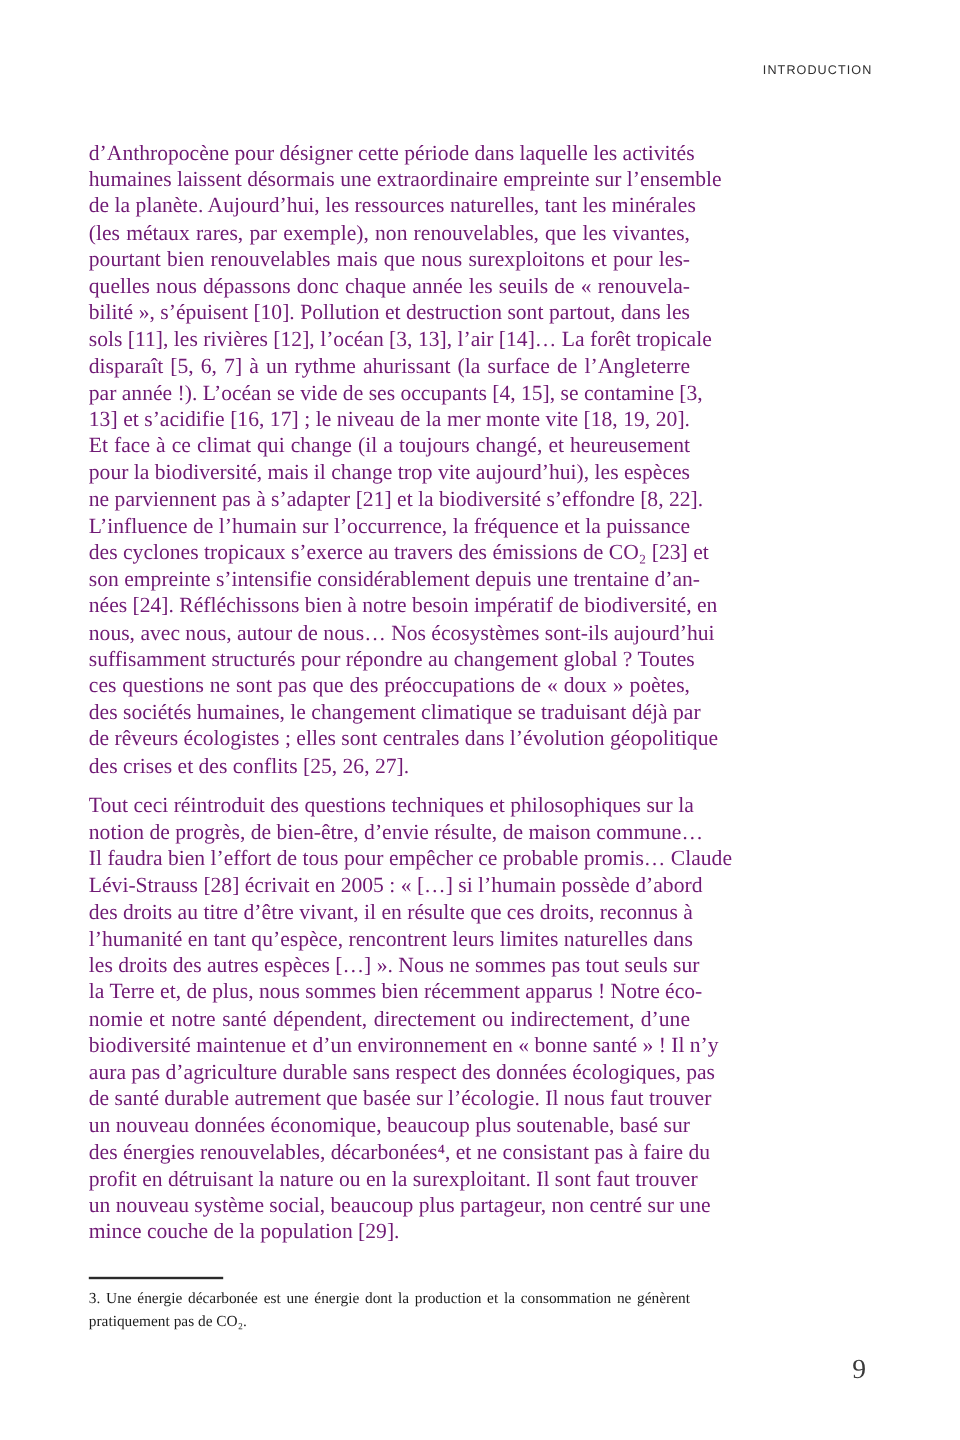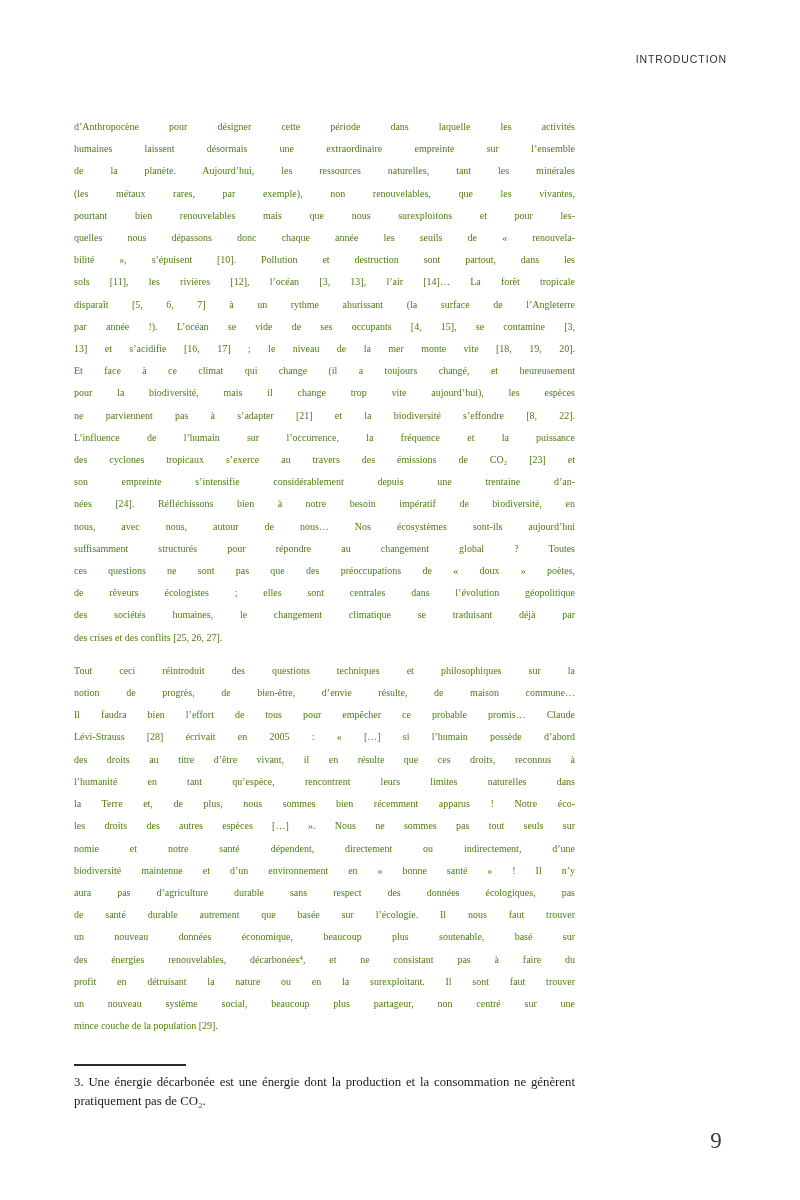--- a/index.html
+++ b/index.html
@@ -19,22 +19,22 @@
     top: 53px; right: 73px;
     font-family: "Liberation Sans", "DejaVu Sans", sans-serif;
     font-size: 10.5px;
     letter-spacing: 0.9px;
     color: #2e2e2e;
   }
   .text-column {
     position: absolute;
     left: 74px; top: 116px;
     width: 501px;
-    color: #4d7c0f;
-    font-size: 10px;
+    color: #701a75;
+    font-size: 18px;
     line-height: 22.2px;
   }
   .paragraph + .paragraph { margin-top: 11px; }
   .line {
     white-space: nowrap;
     text-align: justify;
     text-align-last: justify;
   }
   .line.last { text-align-last: left; }
   .footnote {
@@ -84,33 +84,33 @@
         <div class="line">Et face à ce climat qui change (il a toujours changé, et heureusement</div>
         <div class="line">pour la biodiversité, mais il change trop vite aujourd’hui), les espèces</div>
         <div class="line">ne parviennent pas à s’adapter [21] et la biodiversité s’effondre [8, 22].</div>
         <div class="line">L’influence de l’humain sur l’occurrence, la fréquence et la puissance</div>
         <div class="line">des cyclones tropicaux s’exerce au travers des émissions de CO₂ [23] et</div>
         <div class="line">son empreinte s’intensifie considérablement depuis une trentaine d’an-</div>
         <div class="line">nées [24]. Réfléchissons bien à notre besoin impératif de biodiversité, en</div>
         <div class="line">nous, avec nous, autour de nous… Nos écosystèmes sont-ils aujourd’hui</div>
         <div class="line">suffisamment structurés pour répondre au changement global ? Toutes</div>
         <div class="line">ces questions ne sont pas que des préoccupations de « doux » poètes,</div>
+        <div class="line">des sociétés humaines, le changement climatique se traduisant déjà par</div>
         <div class="line">de rêveurs écologistes ; elles sont centrales dans l’évolution géopolitique</div>
-        <div class="line">des sociétés humaines, le changement climatique se traduisant déjà par</div>
         <div class="line last">des crises et des conflits [25, 26, 27].</div>
       </div>
       <div class="paragraph">
         <div class="line">Tout ceci réintroduit des questions techniques et philosophiques sur la</div>
         <div class="line">notion de progrès, de bien-être, d’envie résulte, de maison commune…</div>
         <div class="line">Il faudra bien l’effort de tous pour empêcher ce probable promis… Claude</div>
         <div class="line">Lévi-Strauss [28] écrivait en 2005 : « […] si l’humain possède d’abord</div>
         <div class="line">des droits au titre d’être vivant, il en résulte que ces droits, reconnus à</div>
         <div class="line">l’humanité en tant qu’espèce, rencontrent leurs limites naturelles dans</div>
+        <div class="line">les droits des autres espèces […] ». Nous ne sommes pas tout seuls sur</div>
         <div class="line">la Terre et, de plus, nous sommes bien récemment apparus ! Notre éco-</div>
-        <div class="line">les droits des autres espèces […] ». Nous ne sommes pas tout seuls sur</div>
         <div class="line">nomie et notre santé dépendent, directement ou indirectement, d’une</div>
         <div class="line">biodiversité maintenue et d’un environnement en « bonne santé » ! Il n’y</div>
         <div class="line">aura pas d’agriculture durable sans respect des données écologiques, pas</div>
         <div class="line">de santé durable autrement que basée sur l’écologie. Il nous faut trouver</div>
         <div class="line">un nouveau données économique, beaucoup plus soutenable, basé sur</div>
         <div class="line">des énergies renouvelables, décarbonées⁴, et ne consistant pas à faire du</div>
         <div class="line">profit en détruisant la nature ou en la surexploitant. Il sont faut trouver</div>
         <div class="line">un nouveau système social, beaucoup plus partageur, non centré sur une</div>
         <div class="line last">mince couche de la population [29].</div>
       </div>

